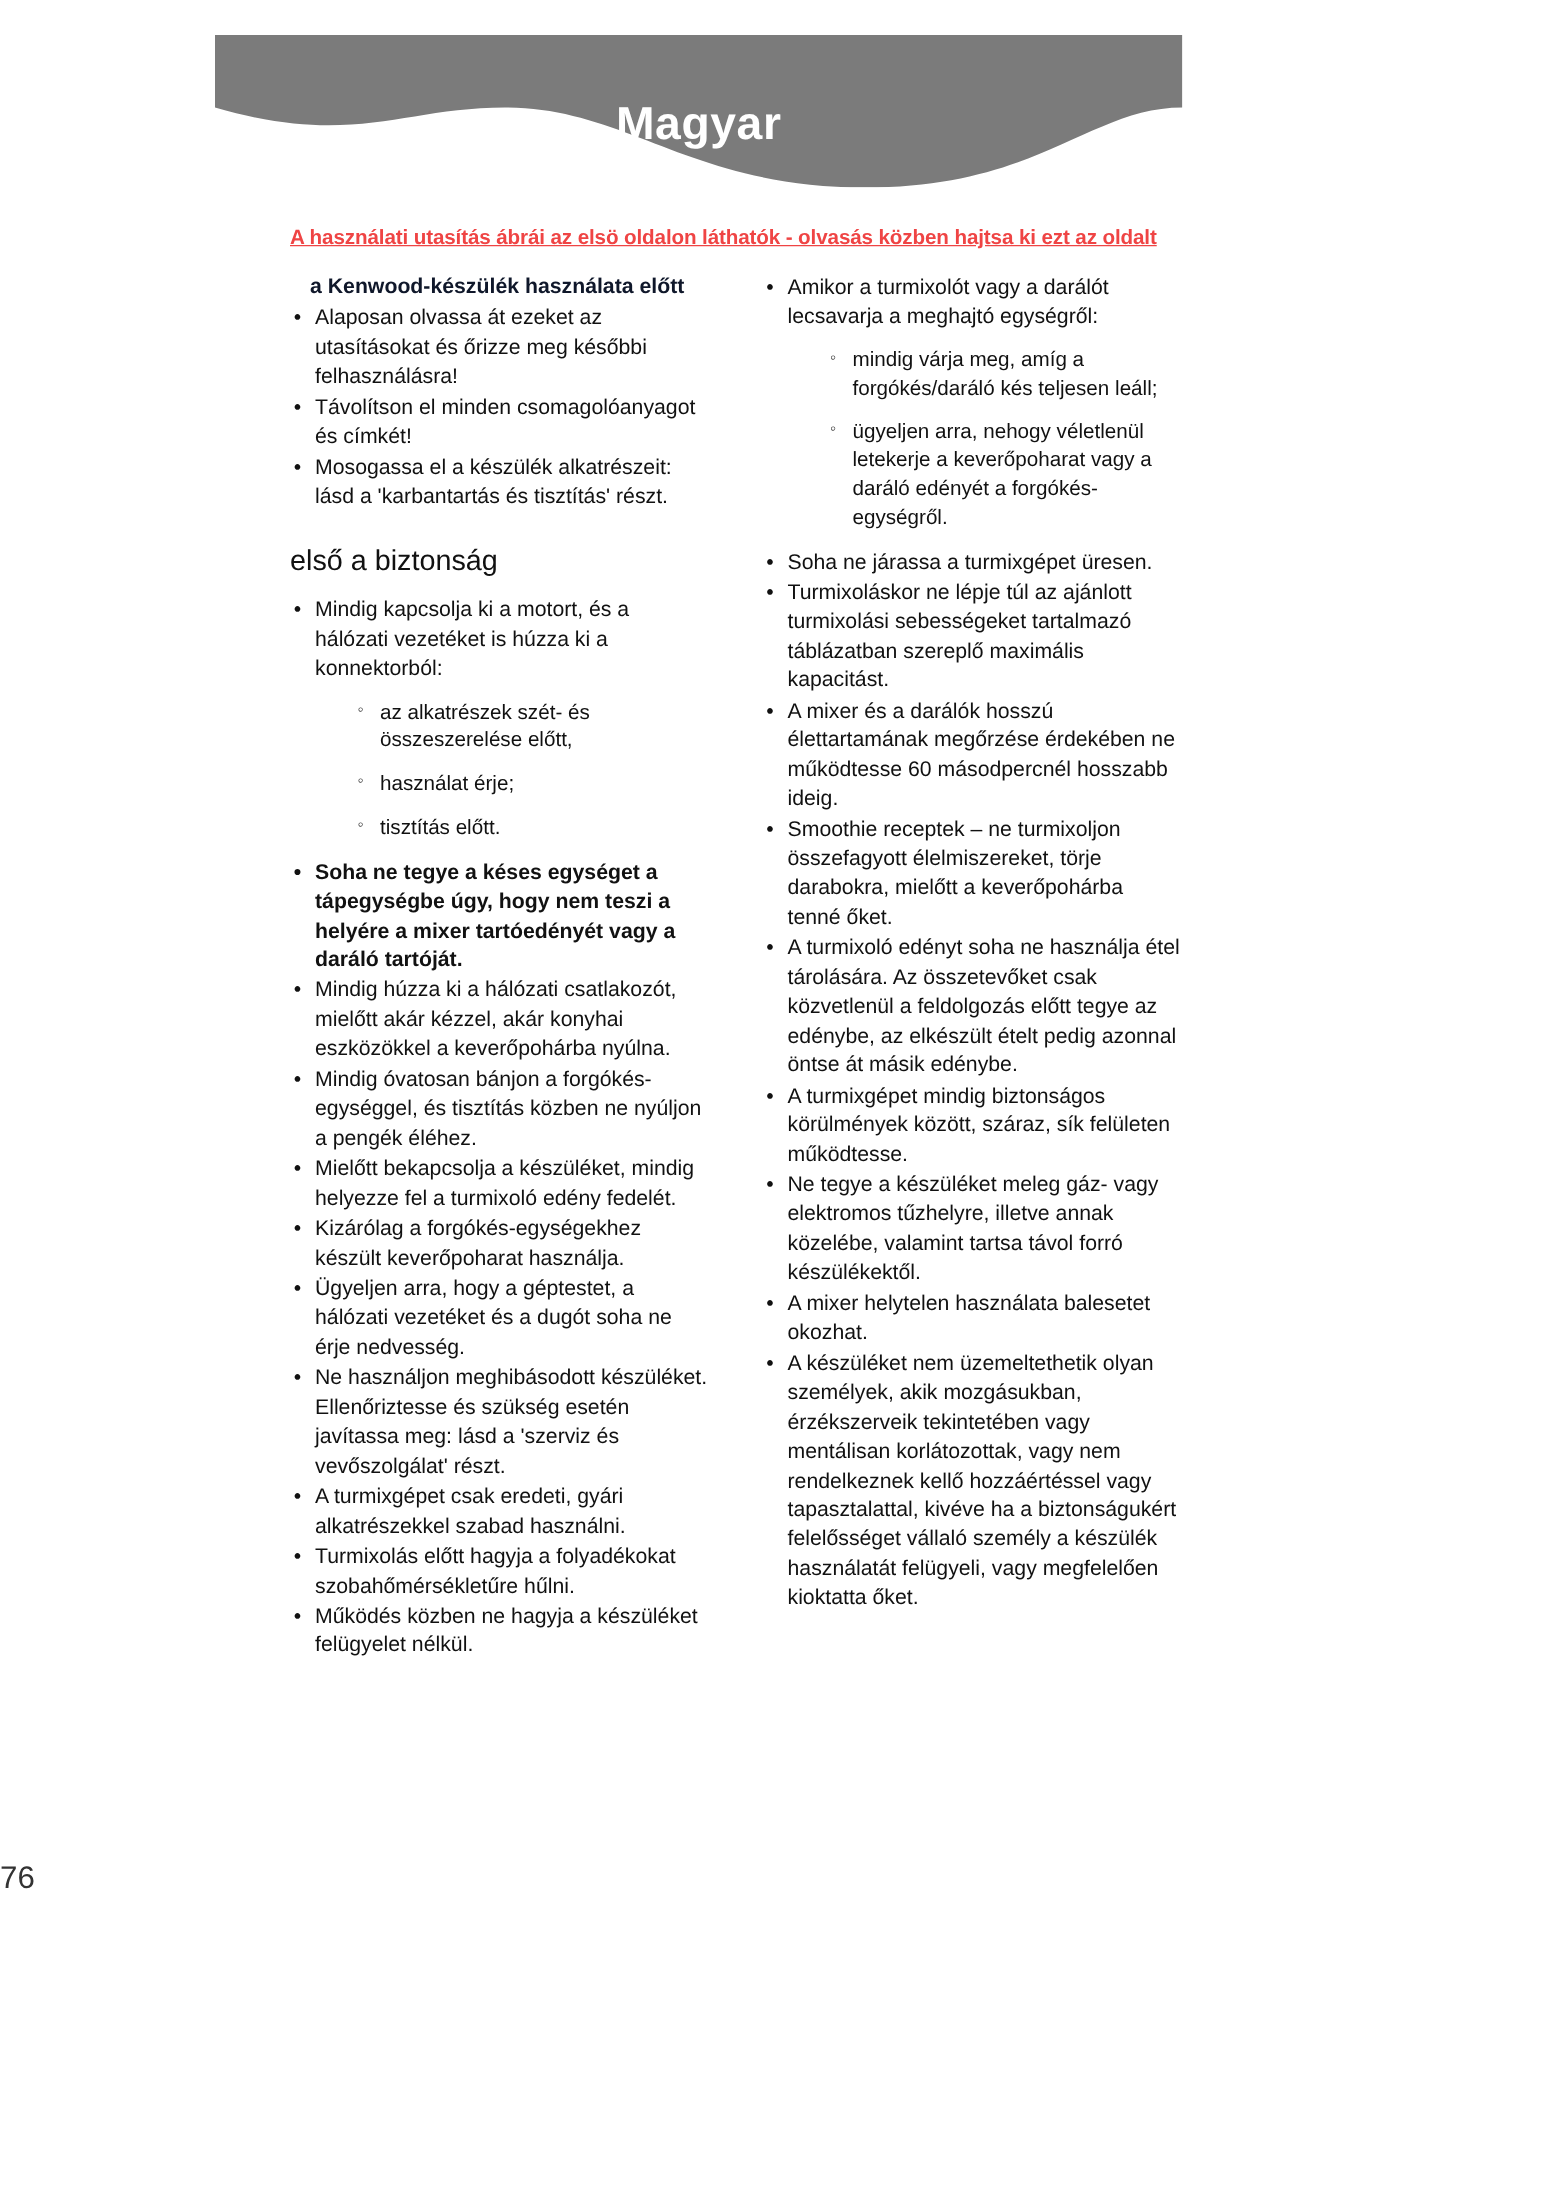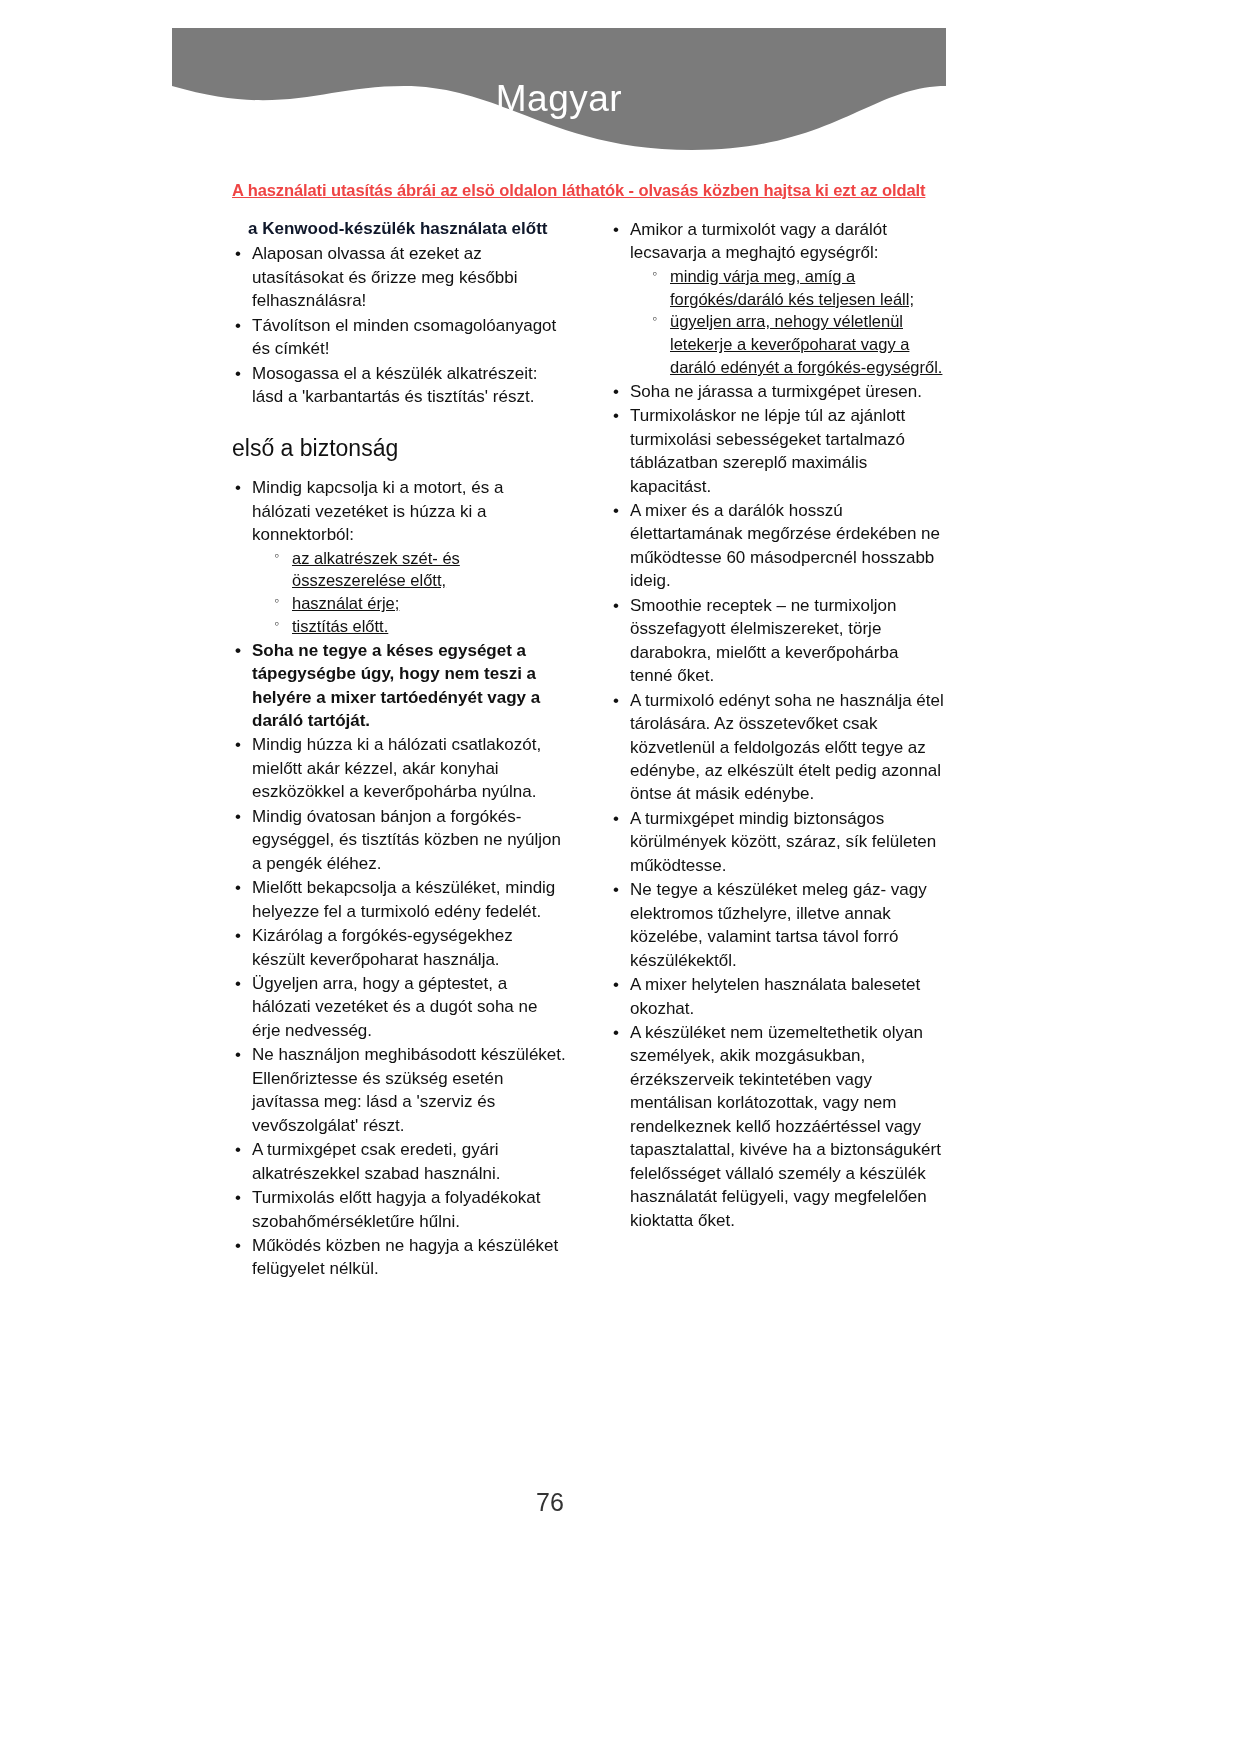--- a/index.html
+++ b/index.html
@@ -27,21 +27,21 @@
   }
   .header svg { display: block; }
   .header-title {
     position: absolute;
     left: 0;
     top: 52px;
     width: 774px;
     text-align: center;
     color: #ffffff;
     font-size: 37px;
-    font-weight: normal;
+    font-weight: bold;
     letter-spacing: 0.5px;
     line-height: 1;
   }
 
   
   .subtitle {
     position: absolute;
     left: 232px;
     top: 181px;
     width: 760px;
@@ -107,41 +107,40 @@
   }
 
   ul.lvl2 {
     list-style: none;
     margin: 0 0 0 0;
     padding: 0 0 0 22px;
   }
   ul.lvl2 > li {
     position: relative;
     padding-left: 18px;
-    margin: 0;
+    margin: 12px;
     font-size: 16.5px;
     line-height: 1.38;
     color: #111;
-    text-decoration: underline;
   }
   ul.lvl2 > li::before {
     content: "\25E6";
     position: absolute;
     left: 0;
     top: -1px;
     font-size: 14px;
     color: #444;
   }
 
   .page-number {
     position: absolute;
     left: 0;
     top: 1488px;
     width: 1100px;
-    text-align: center;
+    text-align: left;
     font-size: 25px;
     color: #333;
   }
 </style>
 </head>
 <body>
 
 <div class="page">
 
   <div class="header">

